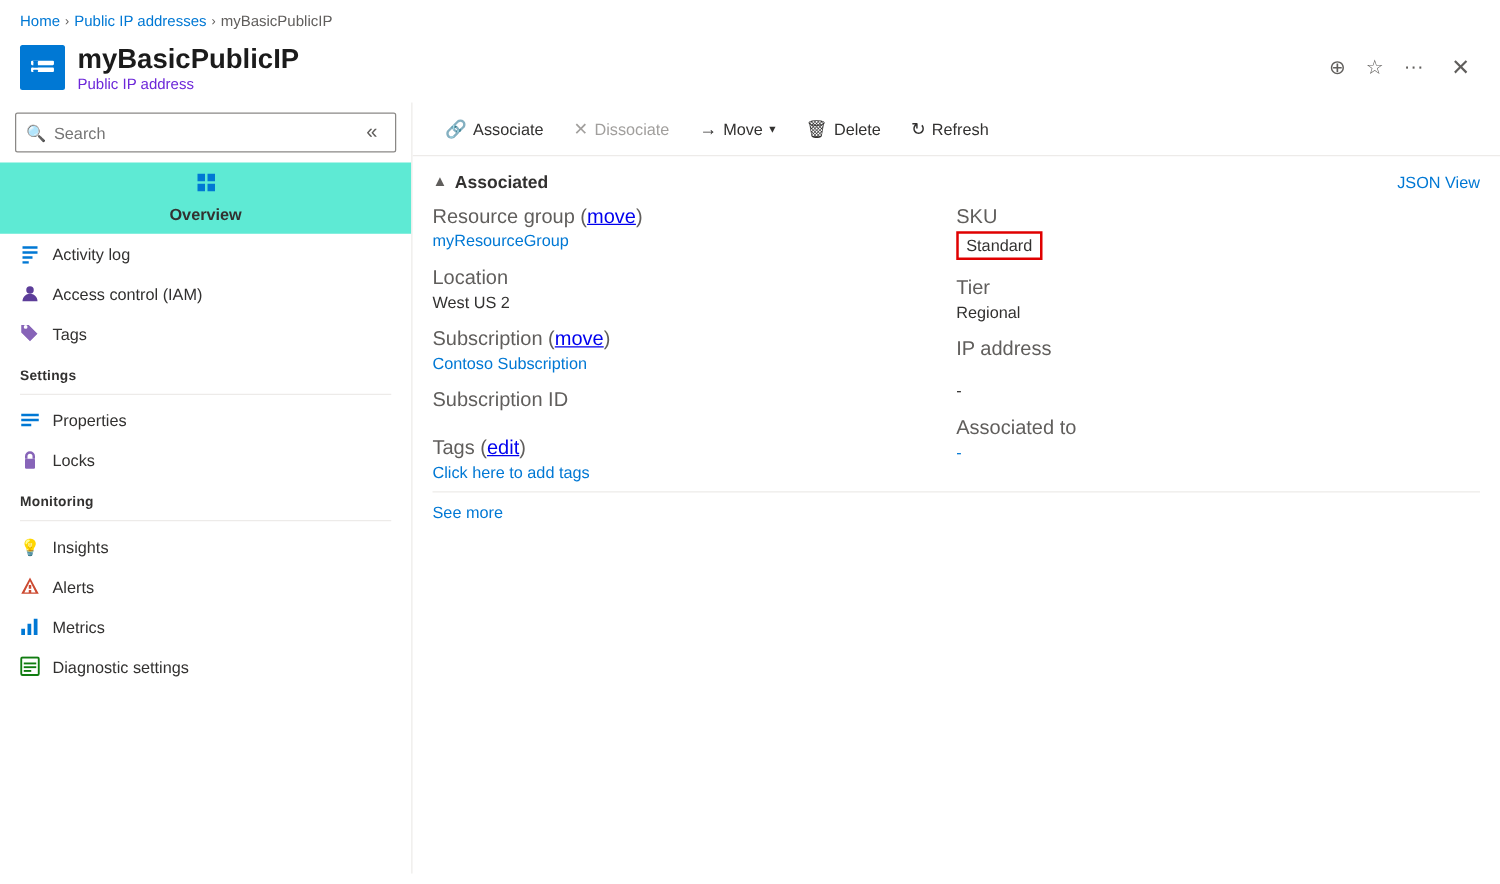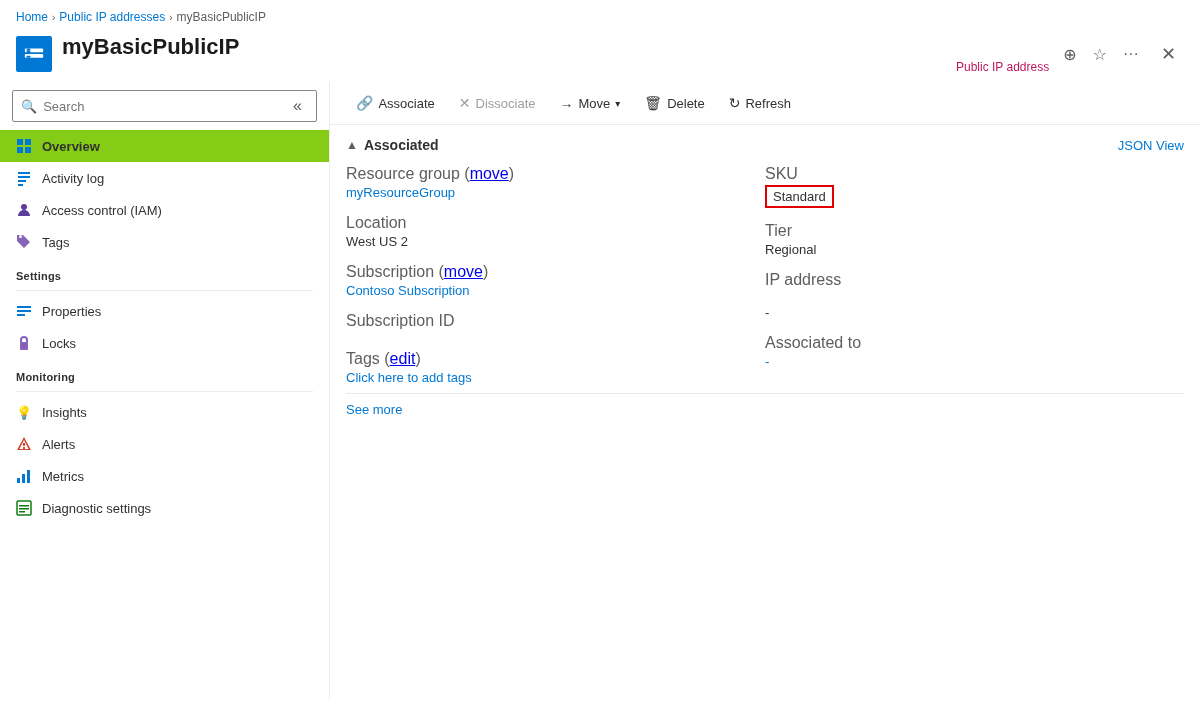--- a/index.html
+++ b/index.html
@@ -10,37 +10,37 @@
     .breadcrumb span { color: #605e5c; }
     .breadcrumb a { color: #0078d4; text-decoration: none; }
     .chevron { color: #605e5c; font-size: 10px; }
 
     
     .resource-header { display: flex; align-items: center; padding: 4px 16px 8px 16px; gap: 10px; }
     .resource-icon { width: 36px; height: 36px; background: #0078d4; border-radius: 2px; display: flex; align-items: center; justify-content: center; flex-shrink: 0; }
     .resource-icon svg { width: 22px; height: 22px; }
     .resource-title-block { flex: 1; }
     .resource-name { font-size: 22px; font-weight: 600; color: #1b1b1b; line-height: 1.2; }
-    .resource-type { font-size: 12px; color: #be185d; text-align: right; }
+    .resource-type { font-size: 12px; color: #6d28d9; }
     .header-actions { display: flex; align-items: center; gap: 8px; }
     .header-icon-btn { background: none; border: none; cursor: pointer; color: #605e5c; font-size: 16px; padding: 4px; border-radius: 2px; }
     .close-btn { margin-left: auto; background: none; border: none; cursor: pointer; font-size: 18px; color: #605e5c; padding: 4px 8px; }
 
     
     .main-layout { display: flex; height: calc(707px - 90px); }
 
     
     .sidebar { width: 330px; min-width: 330px; border-right: 1px solid #edebe9; display: flex; flex-direction: column; overflow-y: auto; }
     .search-box { display: flex; align-items: center; margin: 8px 12px; border: 1px solid #8a8886; border-radius: 2px; padding: 4px 8px; gap: 6px; background: #fff; }
     .search-box input { border: none; outline: none; font-size: 13px; flex: 1; color: #323130; }
     .search-icon { color: #605e5c; font-size: 13px; }
     .collapse-btn { margin-left: auto; background: none; border: none; cursor: pointer; font-size: 16px; color: #605e5c; padding: 2px 6px; }
 
     .nav-item { display: flex; align-items: center; padding: 8px 16px; cursor: pointer; gap: 10px; font-size: 13px; color: #323130; border: none; background: none; width: 100%; text-align: left; }
-    .nav-item.active { background: #84cc16; font-weight: 600; }
+    .nav-item.active { background: #5eead4; font-weight: 600; flex-direction: column; }
     .nav-icon { width: 16px; height: 16px; flex-shrink: 0; display: flex; align-items: center; justify-content: center; }
 
     .section-label { font-size: 11px; font-weight: 700; color: #323130; padding: 12px 16px 4px 16px; letter-spacing: 0.02em; text-transform: none; }
     .section-divider { border: none; border-top: 1px solid #edebe9; margin: 4px 16px; }
 
     
     .content { flex: 1; overflow-y: auto; padding: 0; }
 
     
     .toolbar { display: flex; align-items: center; padding: 8px 16px; gap: 4px; border-bottom: 1px solid #edebe9; }

